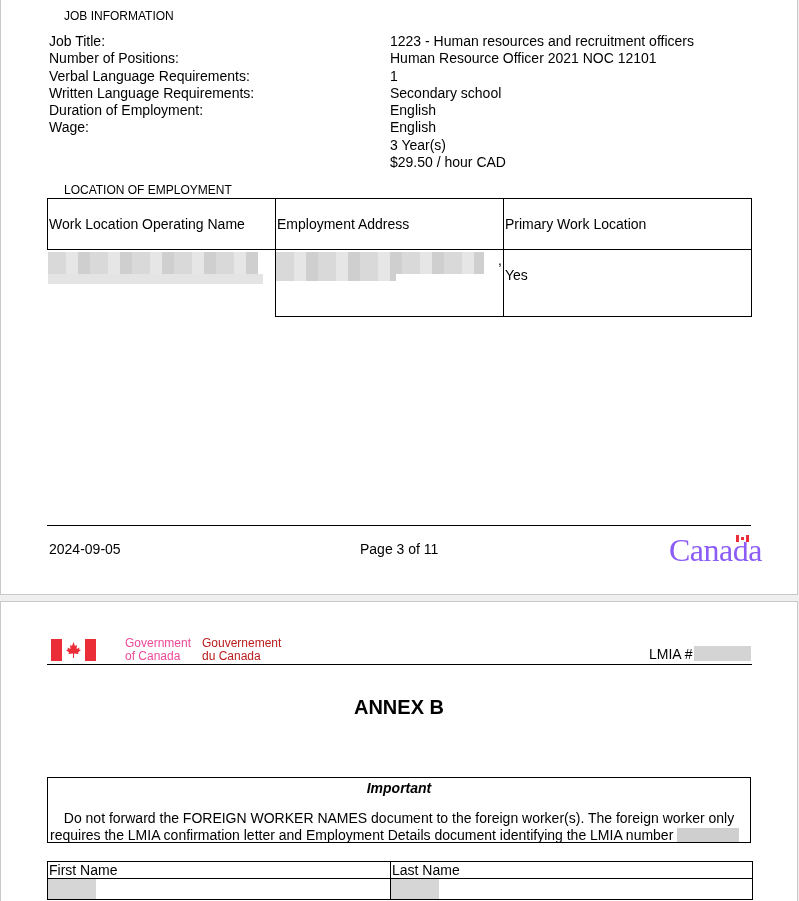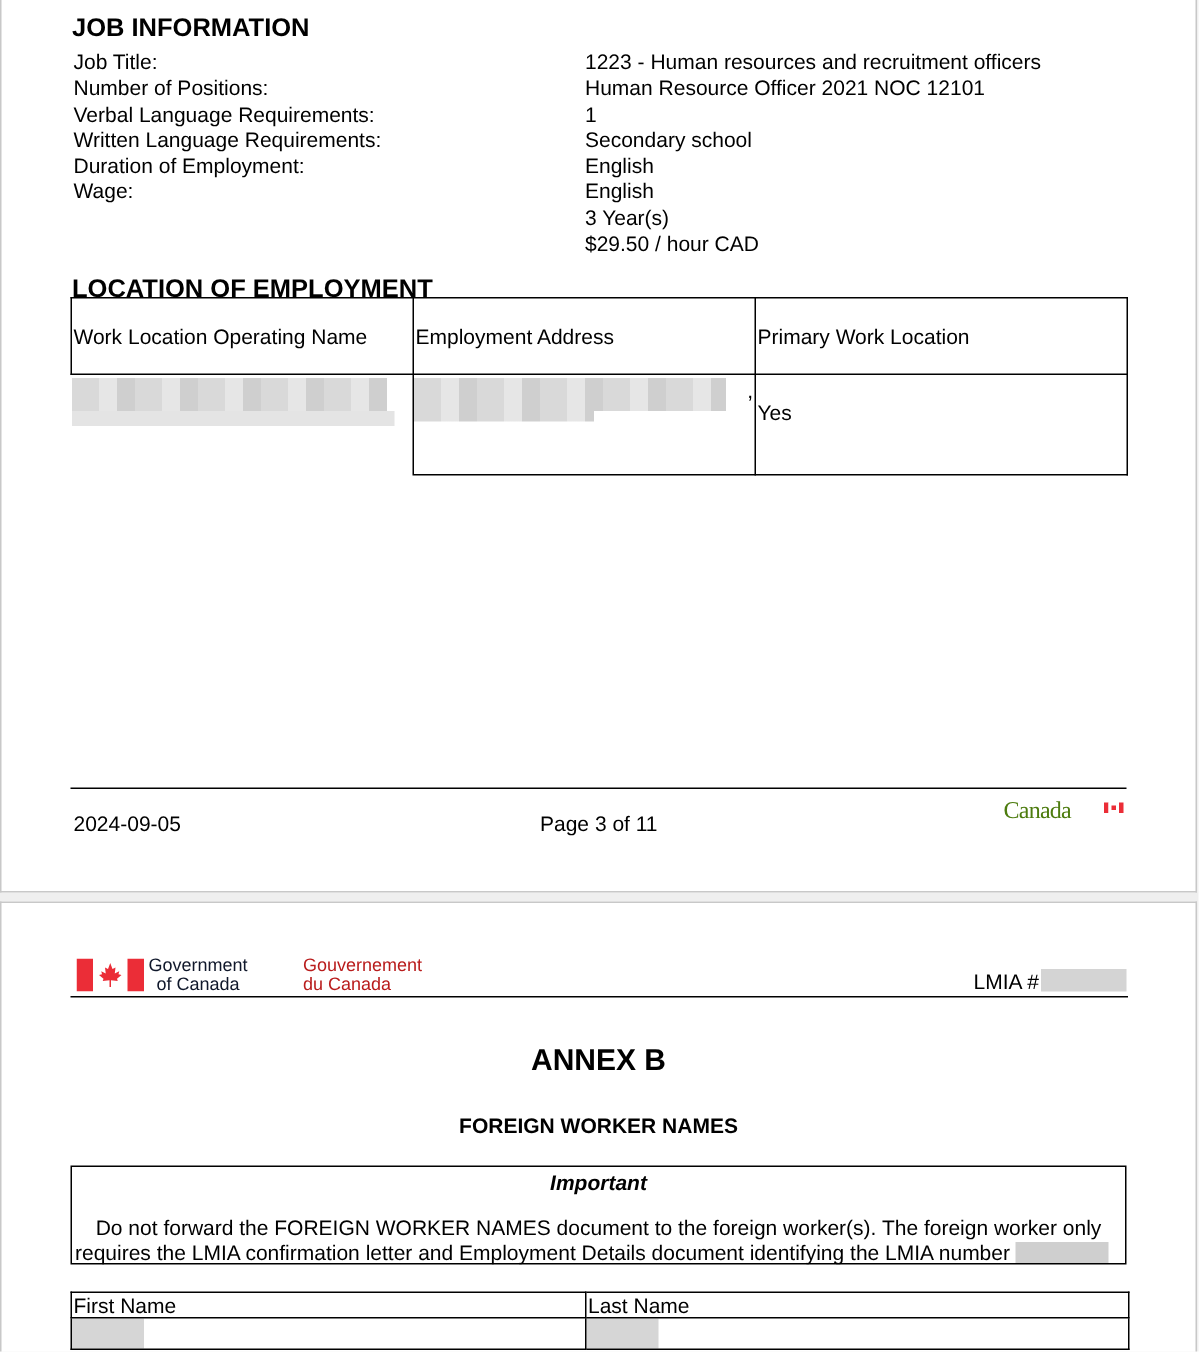--- a/index.html
+++ b/index.html
@@ -12,46 +12,46 @@
   }
   .page {
     position:absolute; left:0; width:796px;
     background:#fff;
     border-left:1px solid #c8c8c8; border-right:1px solid #c8c8c8;
   }
   #page1 { top:-2px; height:596px; border-bottom:1px solid #c8c8c8; }
   #page2 { top:601px; height:310px; border-top:1px solid #c8c8c8; }
 
   .abs { position:absolute; }
-  .h-section { font-weight:bold; font-size:17px; letter-spacing:0; }
+  .h-section { font-weight:normal; font-size:12px; letter-spacing:0;margin-left:16px; }
   .lbl { font-size:14px; line-height:17.3px; }
   .kv-labels { left:48px; top:35px; }
   .kv-values { left:389px; top:35px; }
   .kv-row { height:17.3px; white-space:nowrap; }
 
   table.loc {
     position:absolute; left:46px; top:200px; width:705px;
     border-collapse:collapse; font-size:14px;
     font-family:"Liberation Sans", sans-serif;
   }
   table.loc td { border:1px solid #000; padding:17px 1px; vertical-align:top; line-height:16px; }
   table.loc tr.head td { height:16px; }
   table.loc tr.body td { height:32px; }
   .redact { background:repeating-linear-gradient(90deg,#d9d9d9 0 18px,#e6e6e6 18px 30px,#cfcfcf 30px 42px); }
   .redact-light { background:#e4e4e4; }
 
   .footer-rule { left:46px; top:527px; width:704px; height:1px; background:#000; }
   .footer-date { left:48px; top:543px; font-size:14px; }
   .footer-page { left:359px; top:543px; font-size:14px; }
-  .canada-word { left:668px; top:534px; font-family:"Liberation Serif", serif; font-size:16px; letter-spacing:-0.5px; color:#4d7c0f; }
+  .canada-word { left:668px; top:534px; font-family:"Liberation Serif", serif; font-size:32px; letter-spacing:-0.5px; color:#8b5cf6; }
   .canada-flag { left:735px; top:537px; width:13px; height:7px; display:flex; }
   .canada-flag span { display:block; height:7px; }
 
   .gov-flag { left:50px; top:37px; width:45px; height:22px; }
-  .gov-en { left:98px; top:35px; font-size:12px; line-height:13px; color:#0f172a;text-align:center; }
+  .gov-en { left:124px; top:35px; font-size:12px; line-height:13px; color:#ec4899; }
   .gov-fr { left:201px; top:35px; font-size:12px; line-height:13px; color:#b91c1c; }
   .lmia { left:648px; top:44px; font-size:14px; }
   .lmia-redact { left:693px; top:44px; width:57px; height:15px; background:#d4d4d4; }
   .hdr-rule { left:46px; top:62px; width:705px; height:1px; background:#000; }
   .annex { left:0; width:796px; top:94px; text-align:center; font-weight:bold; font-size:20px; }
   .fwn { left:0; width:796px; top:140px; text-align:center; font-weight:bold; font-size:14px; }
 
   .important-box {
     left:46px; top:175px; width:704px; height:66px; border:1px solid #000; box-sizing:border-box;
   }
@@ -141,21 +141,20 @@
   </div>
   <div class="abs gov-fr">
     <div>Gouvernement</div>
     <div>du Canada</div>
   </div>
   <div class="abs lmia">LMIA #</div>
   <div class="abs lmia-redact"></div>
   <div class="abs hdr-rule"></div>
 
   <div class="abs annex">ANNEX B</div>
-  <div class="abs fwn">FOREIGN WORKER NAMES</div>
 
   <div class="abs important-box">
     <div class="abs important-title">Important</div>
     <div class="abs important-text">
       <div>Do not forward the FOREIGN WORKER NAMES document to the foreign worker(s). The foreign worker only</div>
       <div style="text-align:left;"><span>requires the LMIA confirmation letter and Employment Details document identifying the LMIA number</span> <span class="inline-redact"></span></div>
     </div>
   </div>
 
   <table class="names">

